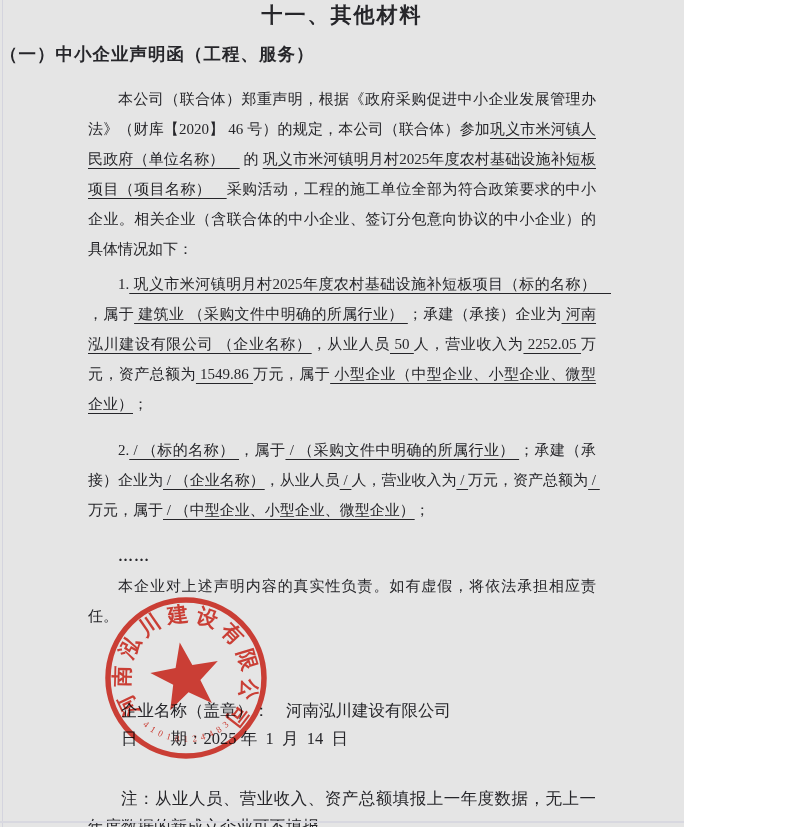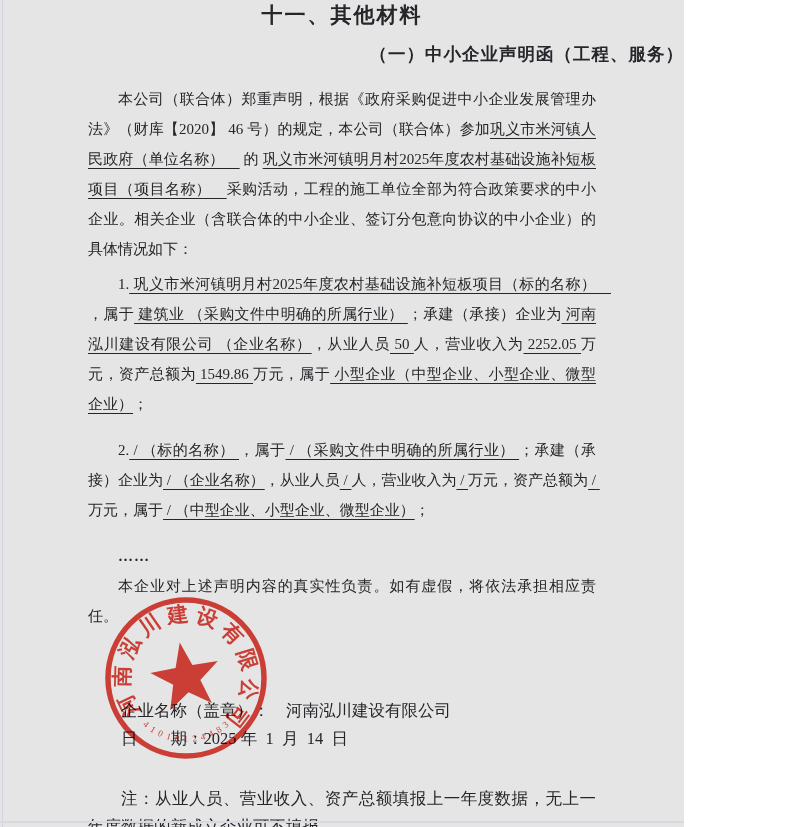--- a/index.html
+++ b/index.html
@@ -14,21 +14,21 @@
   .edge-left{position:absolute;left:2px;top:0;bottom:0;width:1px;background:#d4d4de;}
   .edge-bottom{position:absolute;left:0;right:0;top:821px;height:2px;background:#d8d8e0;}
 
   .doc-title{
     margin:0;padding-top:1px;
     text-align:center;
     font-size:21px;font-weight:bold;letter-spacing:2px;
   }
   .doc-subtitle{
     margin:13px 0 0;
-    text-align:right;
+    text-align:left;
     font-size:17.5px;font-weight:bold;letter-spacing:1px;
   }
   .doc-body{
     margin:18px 88px 0;
     font-size:15px;line-height:30px;
     text-align:justify;
   }
   p.para{margin:0;text-indent:2em;}
   p.p-item1{margin-top:5px;}
   p.p-item2{margin-top:16px;}

